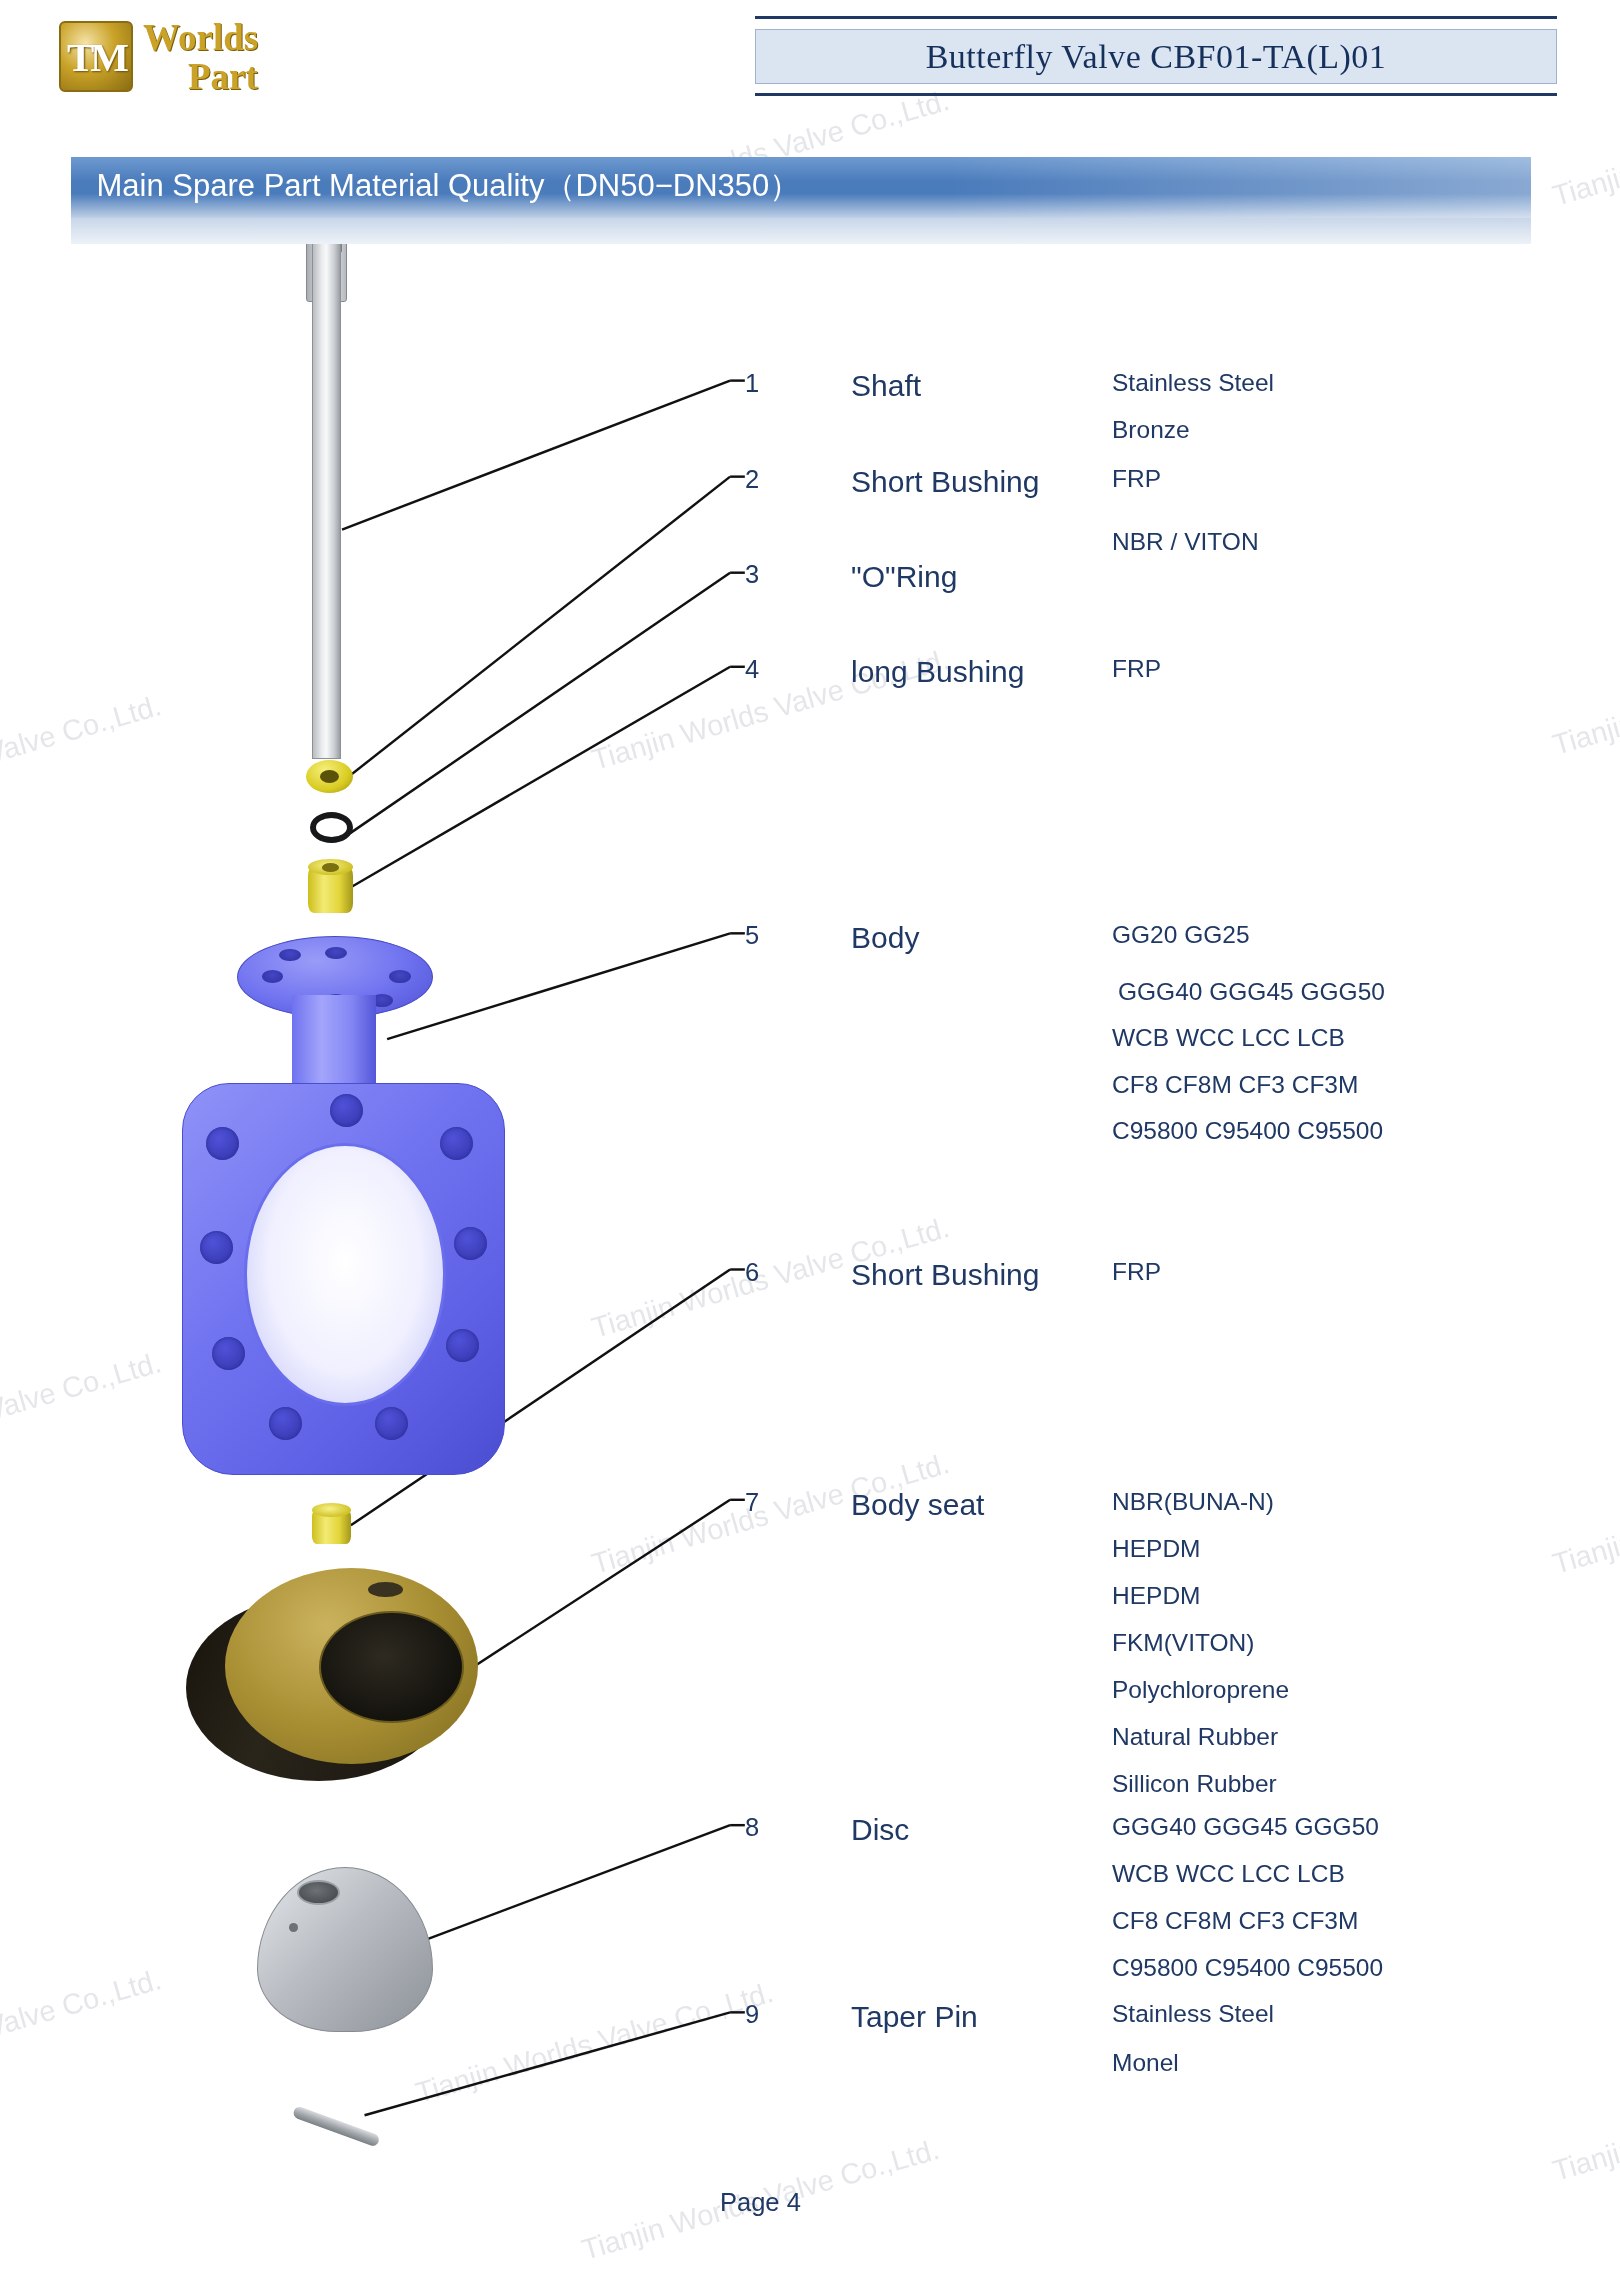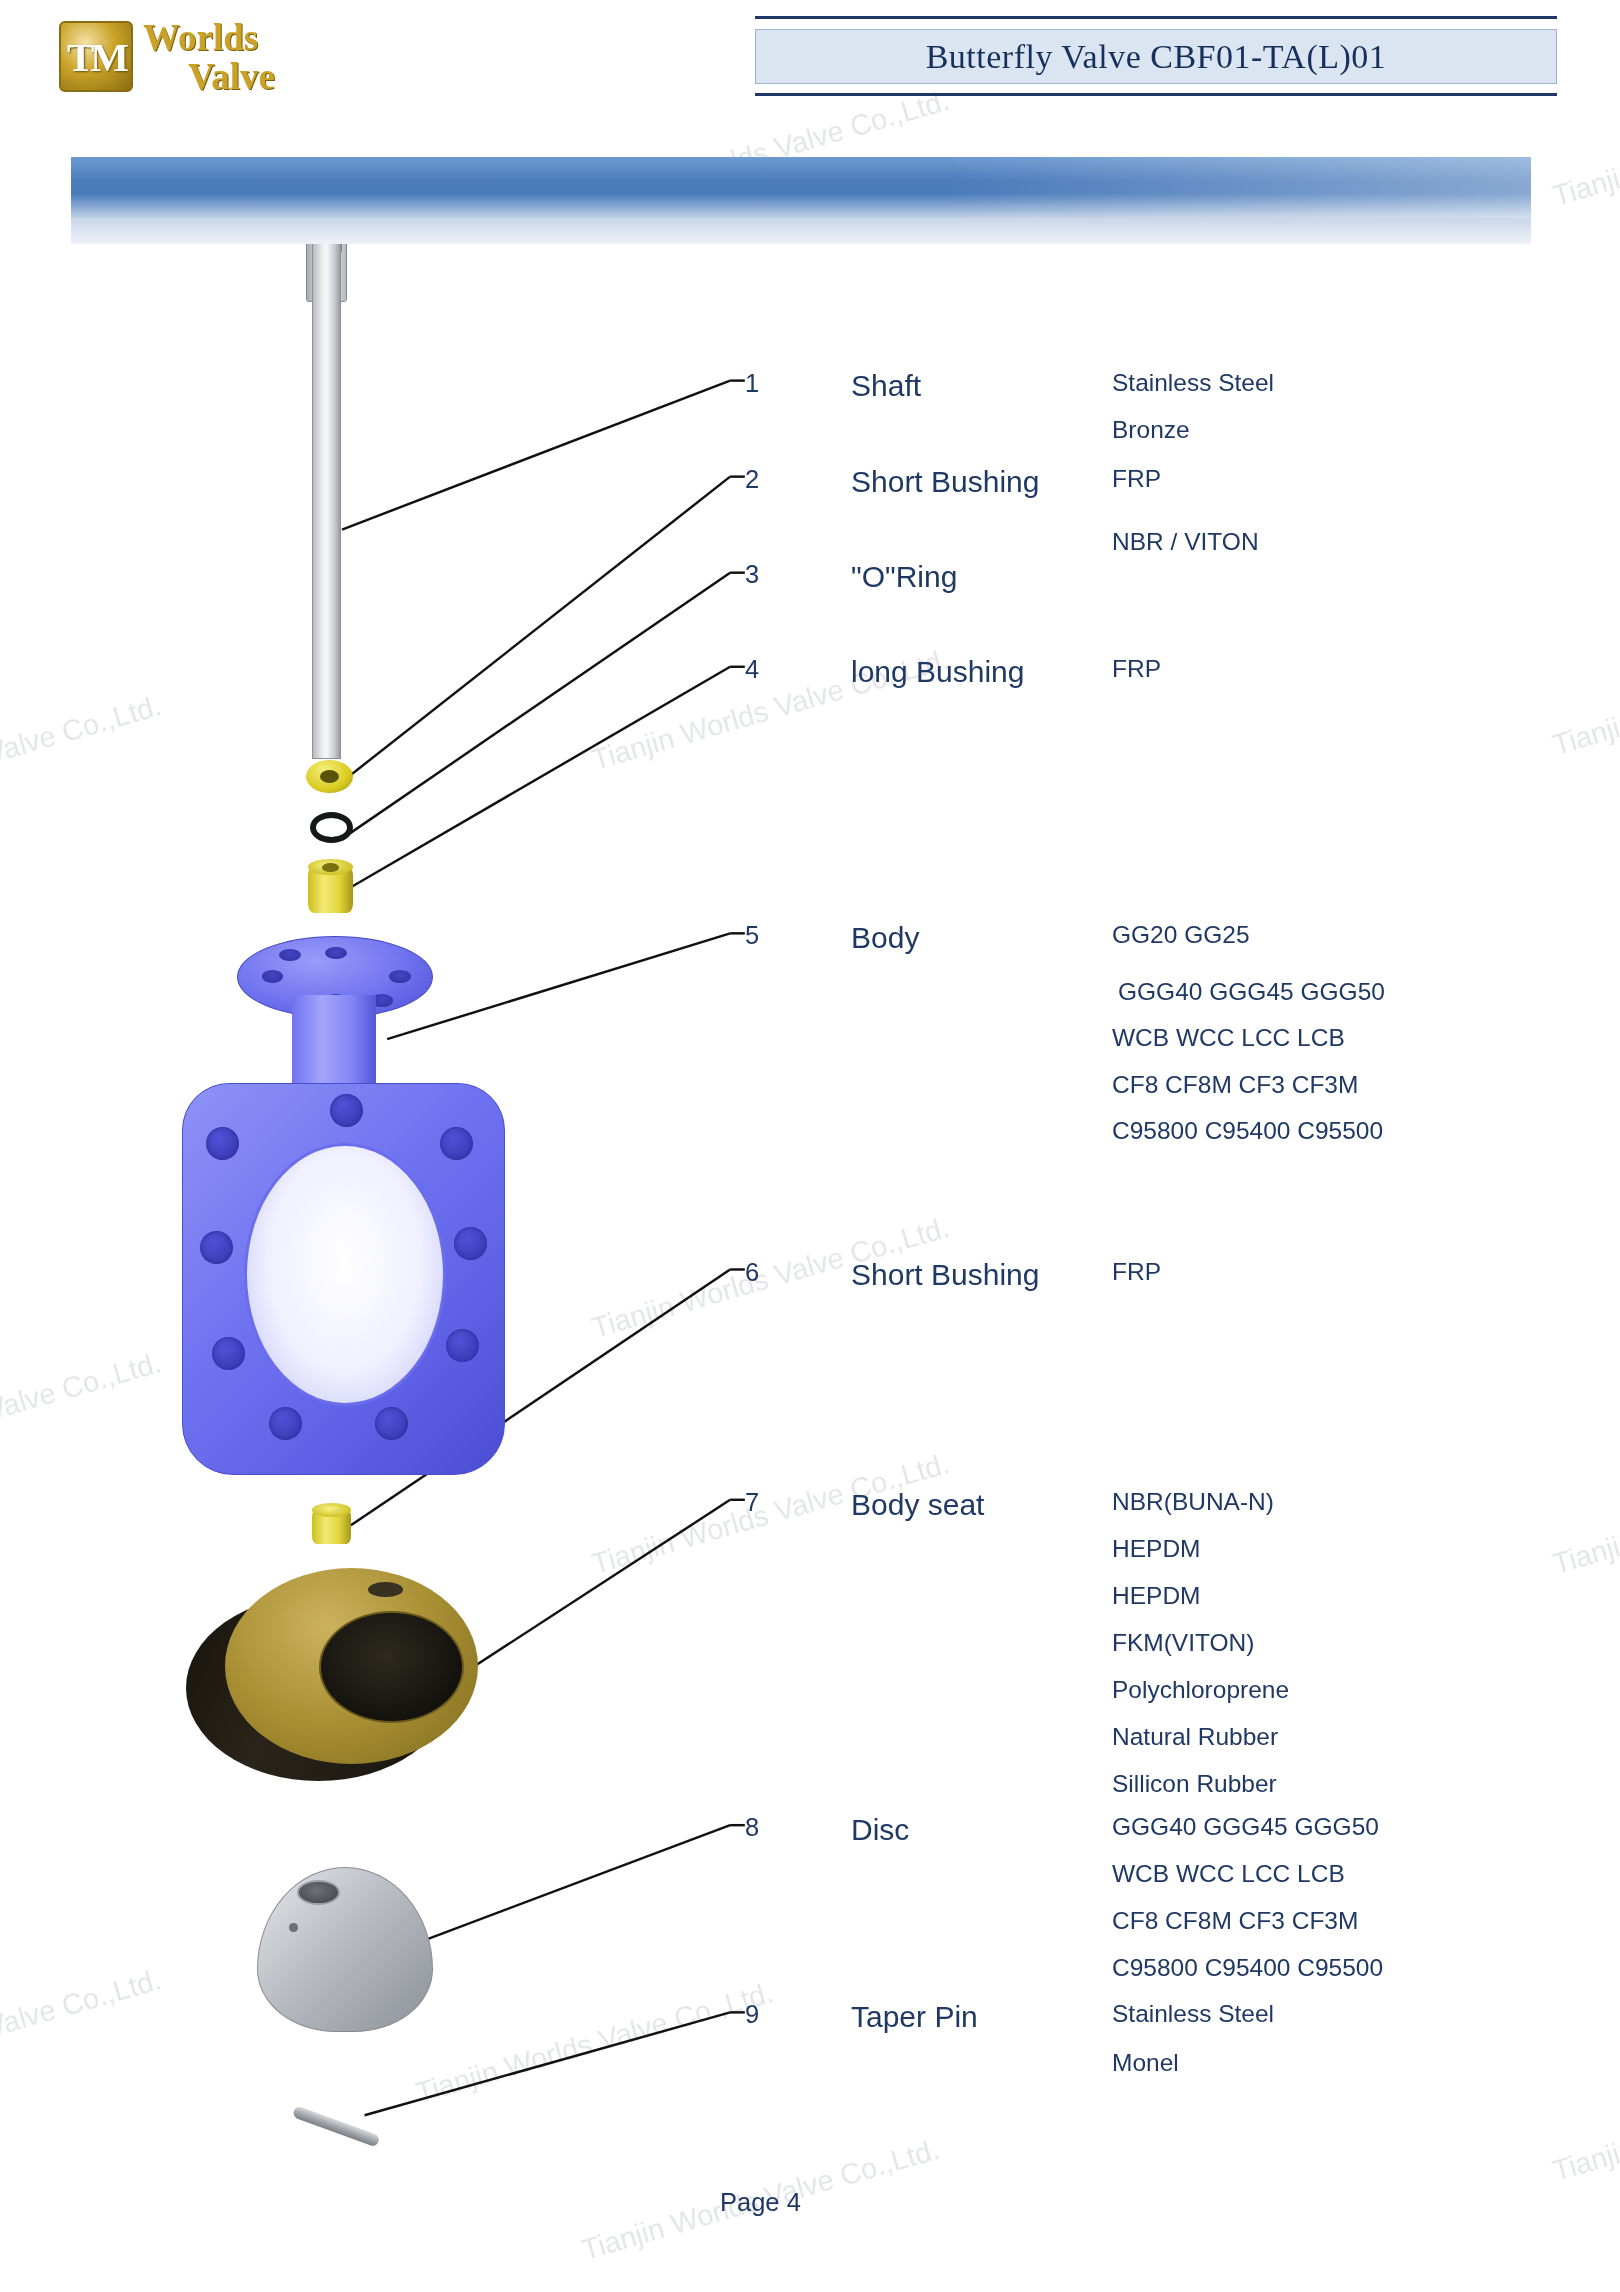--- a/index.html
+++ b/index.html
@@ -467,34 +467,35 @@
 </style>
 </head>
 <body>
 
 <div class="logo-box">
   <div class="logo-mark">
     <div class="tm">TM</div>
   </div>
   <div class="logo-text">
     <div class="l1">Worlds</div>
-    <div class="l2">Valve</div>
+    <div class="l2">Part</div>
   </div>
 </div>
 
 <div class="title-bar">
   <div class="rule-top"></div>
   <div class="inner">
     <span>Butterfly Valve  CBF01-TA(L)01</span>
   </div>
   <div class="rule-bottom"></div>
 </div>
 
 <div class="section-bar">
   <div class="shade"></div>
+  <span>Main Spare Part Material Quality（DN50−DN350）</span>
 </div>
 <div class="section-bar-tail"></div>
 
 <div class="shaft-head"></div>
 <div class="shaft"></div>
 
 <div class="ring-yellow-1"></div>
 <div class="oring"></div>
 <div class="bush-long"></div>
 

